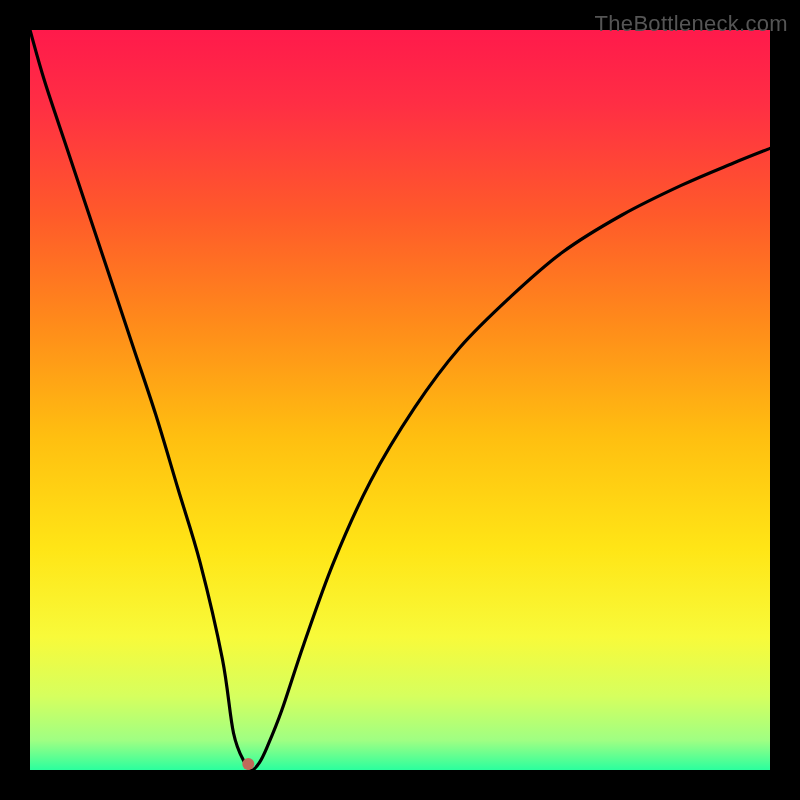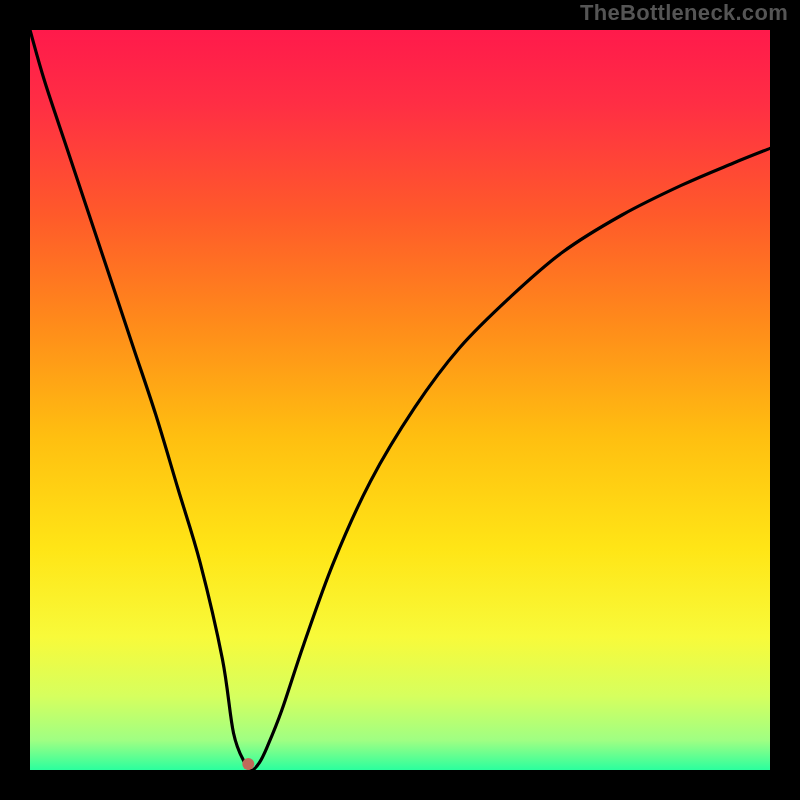--- a/index.html
+++ b/index.html
@@ -12,25 +12,25 @@
     font-family: Arial, Helvetica, sans-serif;
   }
   .outer {
     position: relative;
     width: 800px;
     height: 800px;
     background: #000;
   }
   .watermark {
     position: absolute;
-    top: 0;
+    top: 11px;
     right: 12px;
     color: #555;
     font-size: 22px;
-    font-weight: 700;
+    font-weight: 400;
     letter-spacing: 0.3px;
     user-select: none;
     z-index: 10;
   }
   svg.plot {
     position: absolute;
     left: 30px;
     top: 30px;
     width: 740px;
     height: 740px;

